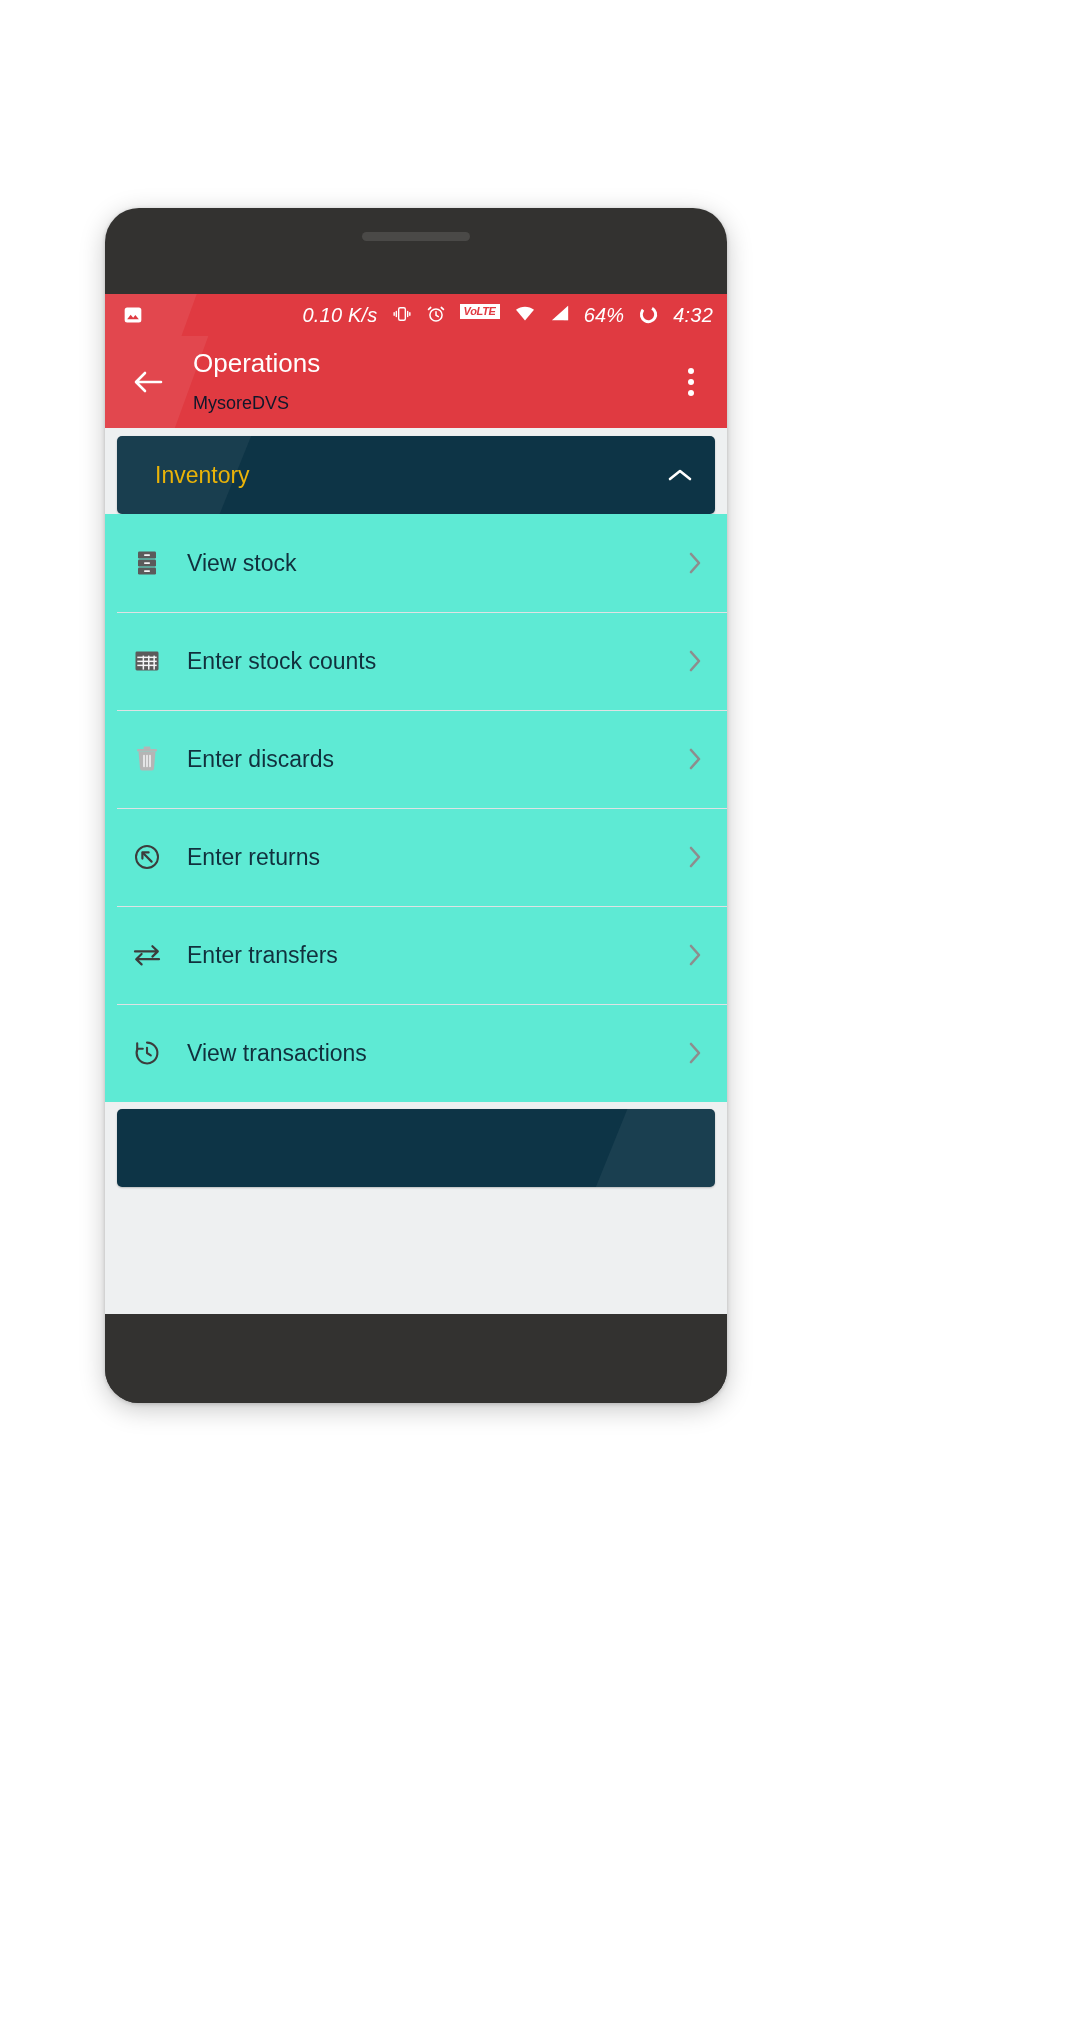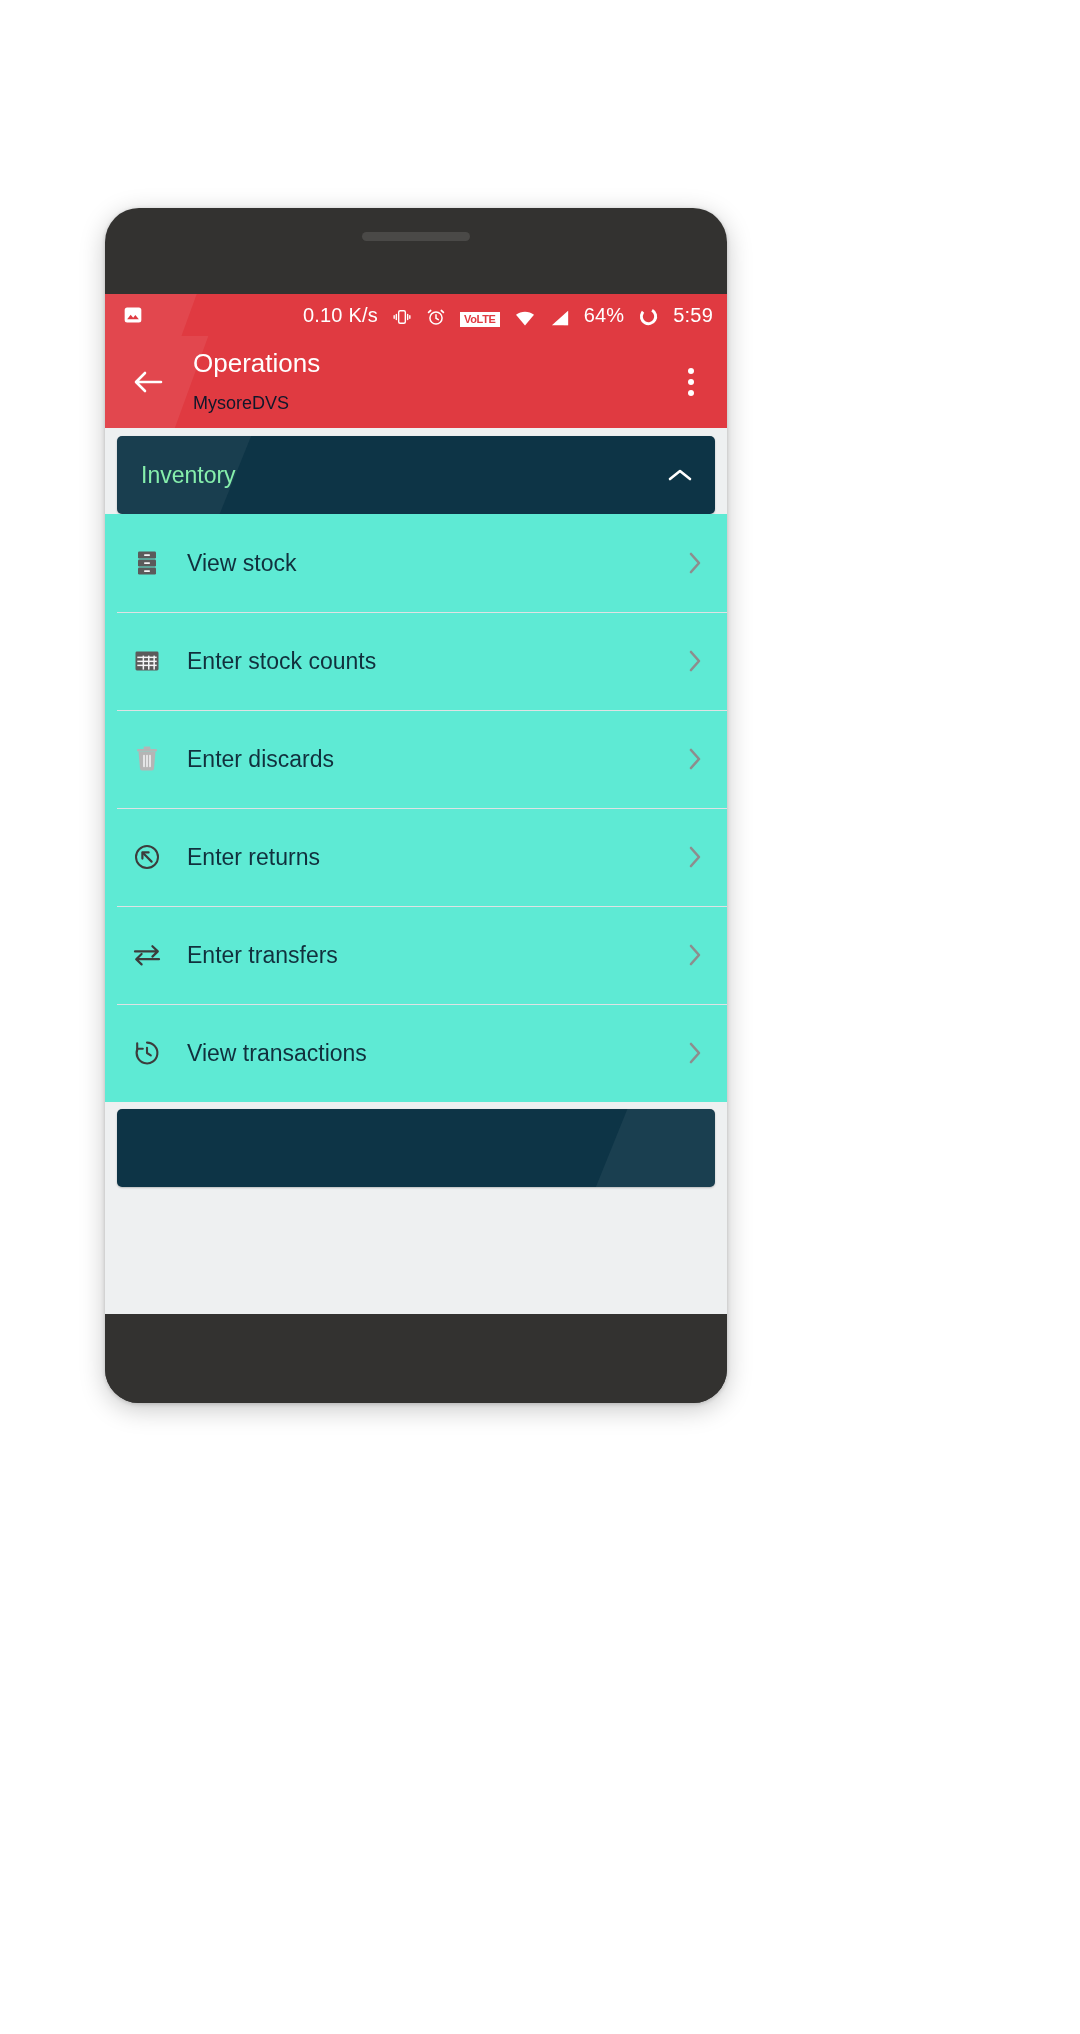--- a/index.html
+++ b/index.html
@@ -64,21 +64,21 @@
   #status-bar::after {
     content: "";
     position: absolute;
     left: -40px; top: -30px;
     width: 110px; height: 160px;
     background: rgba(255,255,255,0.07);
     transform: rotate(20deg);
     pointer-events: none;
   }
   .sb-left { display: flex; align-items: center; gap: 6px; z-index: 2;}
-  .sb-right { display: flex; align-items: flex-end; gap: 14px; margin-left: auto; z-index: 2;}
+  .sb-right { display: flex; align-items: flex-start; gap: 14px; margin-left: auto; z-index: 2; font-style: italic;}
   .sb-text {
     font-size: 20px;
     letter-spacing: 0.2px;
     white-space: nowrap;
     font-family: "Liberation Sans", sans-serif;
   }
   .sb-icon { display: flex; align-items: center; }
   .volte-badge {
     background: #ffffff;
     color: #e03a41;
@@ -178,23 +178,24 @@
     background: rgba(255,255,255,0.055);
     transform: rotate(22deg);
     pointer-events: none;
   }
   .section-header.expanded::after {
     right: auto;
     left: -50px;
     background: rgba(255,255,255,0.05);
   }
   .section-title {
-    color: #86efac;
+    color: #eab308;
     font-size: 23px;
     z-index: 2;
+    margin-left: 14px;
   }
   .section-chev {
     margin-left: auto;
     z-index: 2;
     display: flex; align-items: center;
   }
   .collapsed-group { margin-top: 7px; }
 
   
   #inventory-list {
@@ -291,21 +292,21 @@
             <path d="M20 2v16H2z" fill="#ffffff"></path>
             <path d="M20 2v16h-5z" fill="rgba(255,255,255,0.45)"></path>
           </svg>
         </span>
         <span class="sb-text">64%</span>
         <span class="sb-icon">
           <svg width="21" height="21" viewBox="0 0 24 24">
             <circle cx="12" cy="12" r="8.2" fill="none" stroke="#ffffff" stroke-width="3.4" stroke-dasharray="40 12" transform="rotate(-60 12 12)"></circle>
           </svg>
         </span>
-        <span class="sb-text">5:59</span>
+        <span class="sb-text">4:32</span>
       </div>
     </div>
 
     <div id="app-bar">
       <div id="back-button">
         <svg width="30" height="26" viewBox="0 0 30 26">
           <path d="M28 13H3.5M12 4L3 13l9 9" fill="none" stroke="#ffffff" stroke-width="2.6" stroke-linecap="round" stroke-linejoin="round"></path>
         </svg>
       </div>
       <div id="title-block">

